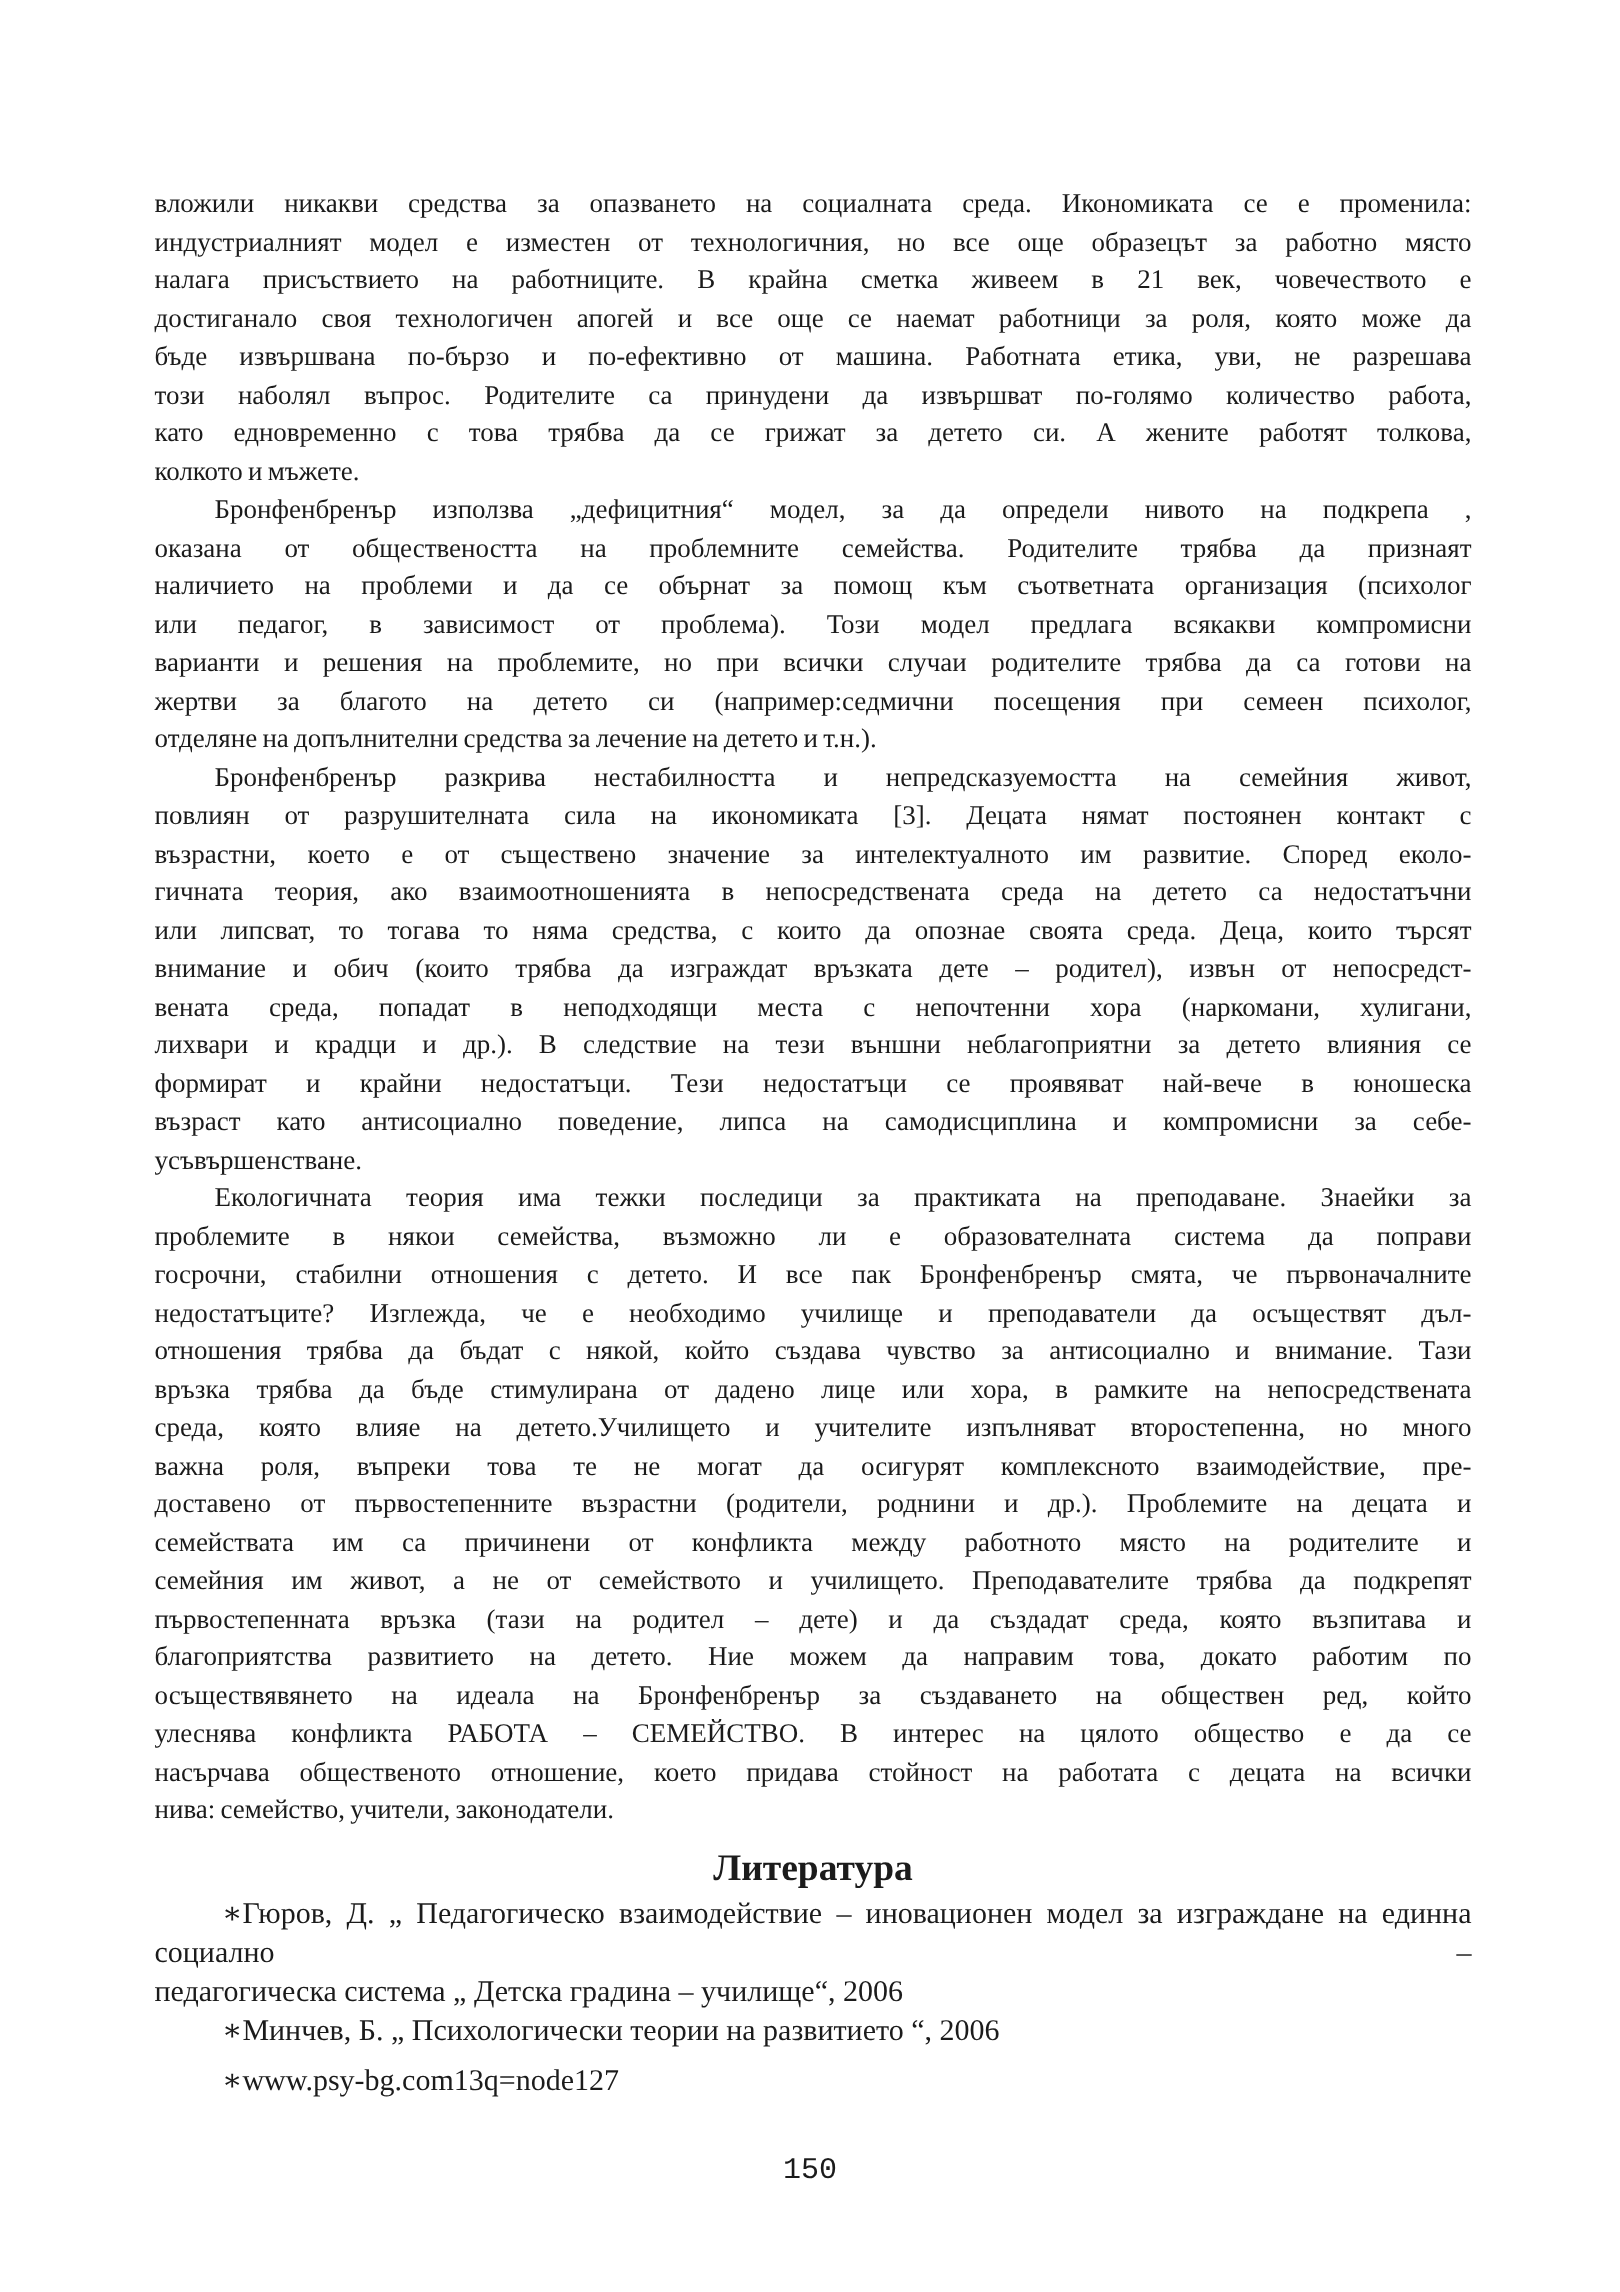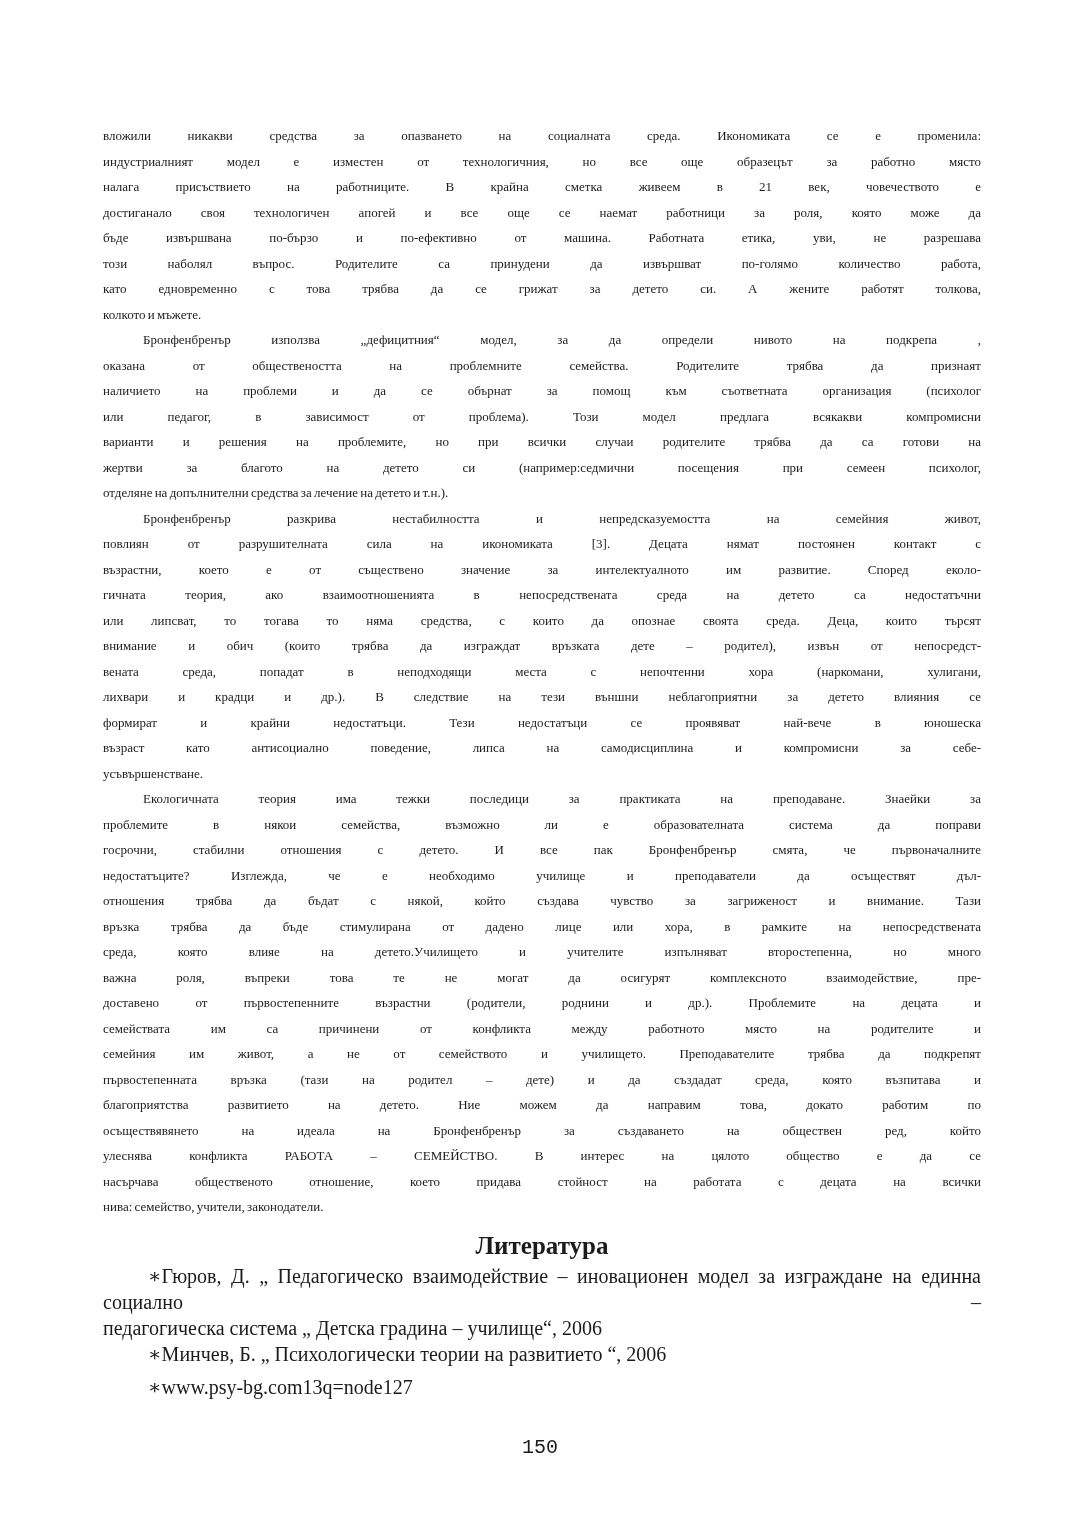--- a/index.html
+++ b/index.html
@@ -16,21 +16,21 @@
     font-family: "Liberation Serif", "DejaVu Serif", serif;
     color: #1b1b1b;
   }
   .content {
     position: absolute;
     left: 103px;
     top: 123px;
     width: 878px;
   }
   .body-text {
-    font-size: 13px;
+    font-size: 18px;
     line-height: 25.5px;
     word-spacing: -1px;
   }
   .line {
     text-align: justify;
     text-align-last: justify;
     white-space: normal;
   }
   .line.end {
     text-align-last: left;
@@ -103,21 +103,21 @@
         <div class="line">внимание и обич (които трябва да изграждат връзката дете – родител), извън от непосредст-</div>
         <div class="line">вената среда, попадат в неподходящи места с непочтенни хора (наркомани, хулигани,</div>
         <div class="line">лихвари и крадци и др.). В следствие на тези външни неблагоприятни за детето влияния се</div>
         <div class="line">формират и крайни недостатъци. Тези недостатъци се проявяват най-вече в юношеска</div>
         <div class="line">възраст като антисоциално поведение, липса на самодисциплина и компромисни за себе-</div>
         <div class="line end">усъвършенстване.</div>
         <div class="line ind">Екологичната теория има тежки последици за практиката на преподаване. Знаейки за</div>
         <div class="line">проблемите в някои семейства, възможно ли е образователната система да поправи</div>
         <div class="line">госрочни, стабилни отношения с детето. И все пак Бронфенбренър смята, че първоначалните</div>
         <div class="line">недостатъците? Изглежда, че е необходимо училище и преподаватели да осъществят дъл-</div>
-        <div class="line">отношения трябва да бъдат с някой, който създава чувство за загриженост и внимание. Тази</div>
+        <div class="line">отношения трябва да бъдат с някой, който създава чувство за антисоциално и внимание. Тази</div>
         <div class="line">връзка трябва да бъде стимулирана от дадено лице или хора, в рамките на непосредствената</div>
         <div class="line">среда, която влияе на детето.Училището и учителите изпълняват второстепенна, но много</div>
         <div class="line">важна роля, въпреки това те не могат да осигурят комплексното взаимодействие, пре-</div>
         <div class="line">доставено от първостепенните възрастни (родители, роднини и др.). Проблемите на децата и</div>
         <div class="line">семействата им са причинени от конфликта между работното място на родителите и</div>
         <div class="line">семейния им живот, а не от семейството и училището. Преподавателите трябва да подкрепят</div>
         <div class="line">първостепенната връзка (тази на родител – дете) и да създадат среда, която възпитава и</div>
         <div class="line">благоприятства развитието на детето. Ние можем да направим това, докато работим по</div>
         <div class="line">осъществявянето на идеала на Бронфенбренър за създаването на обществен ред, който</div>
         <div class="line">улеснява конфликта РАБОТА – СЕМЕЙСТВО. В интерес на цялото общество е да се</div>

